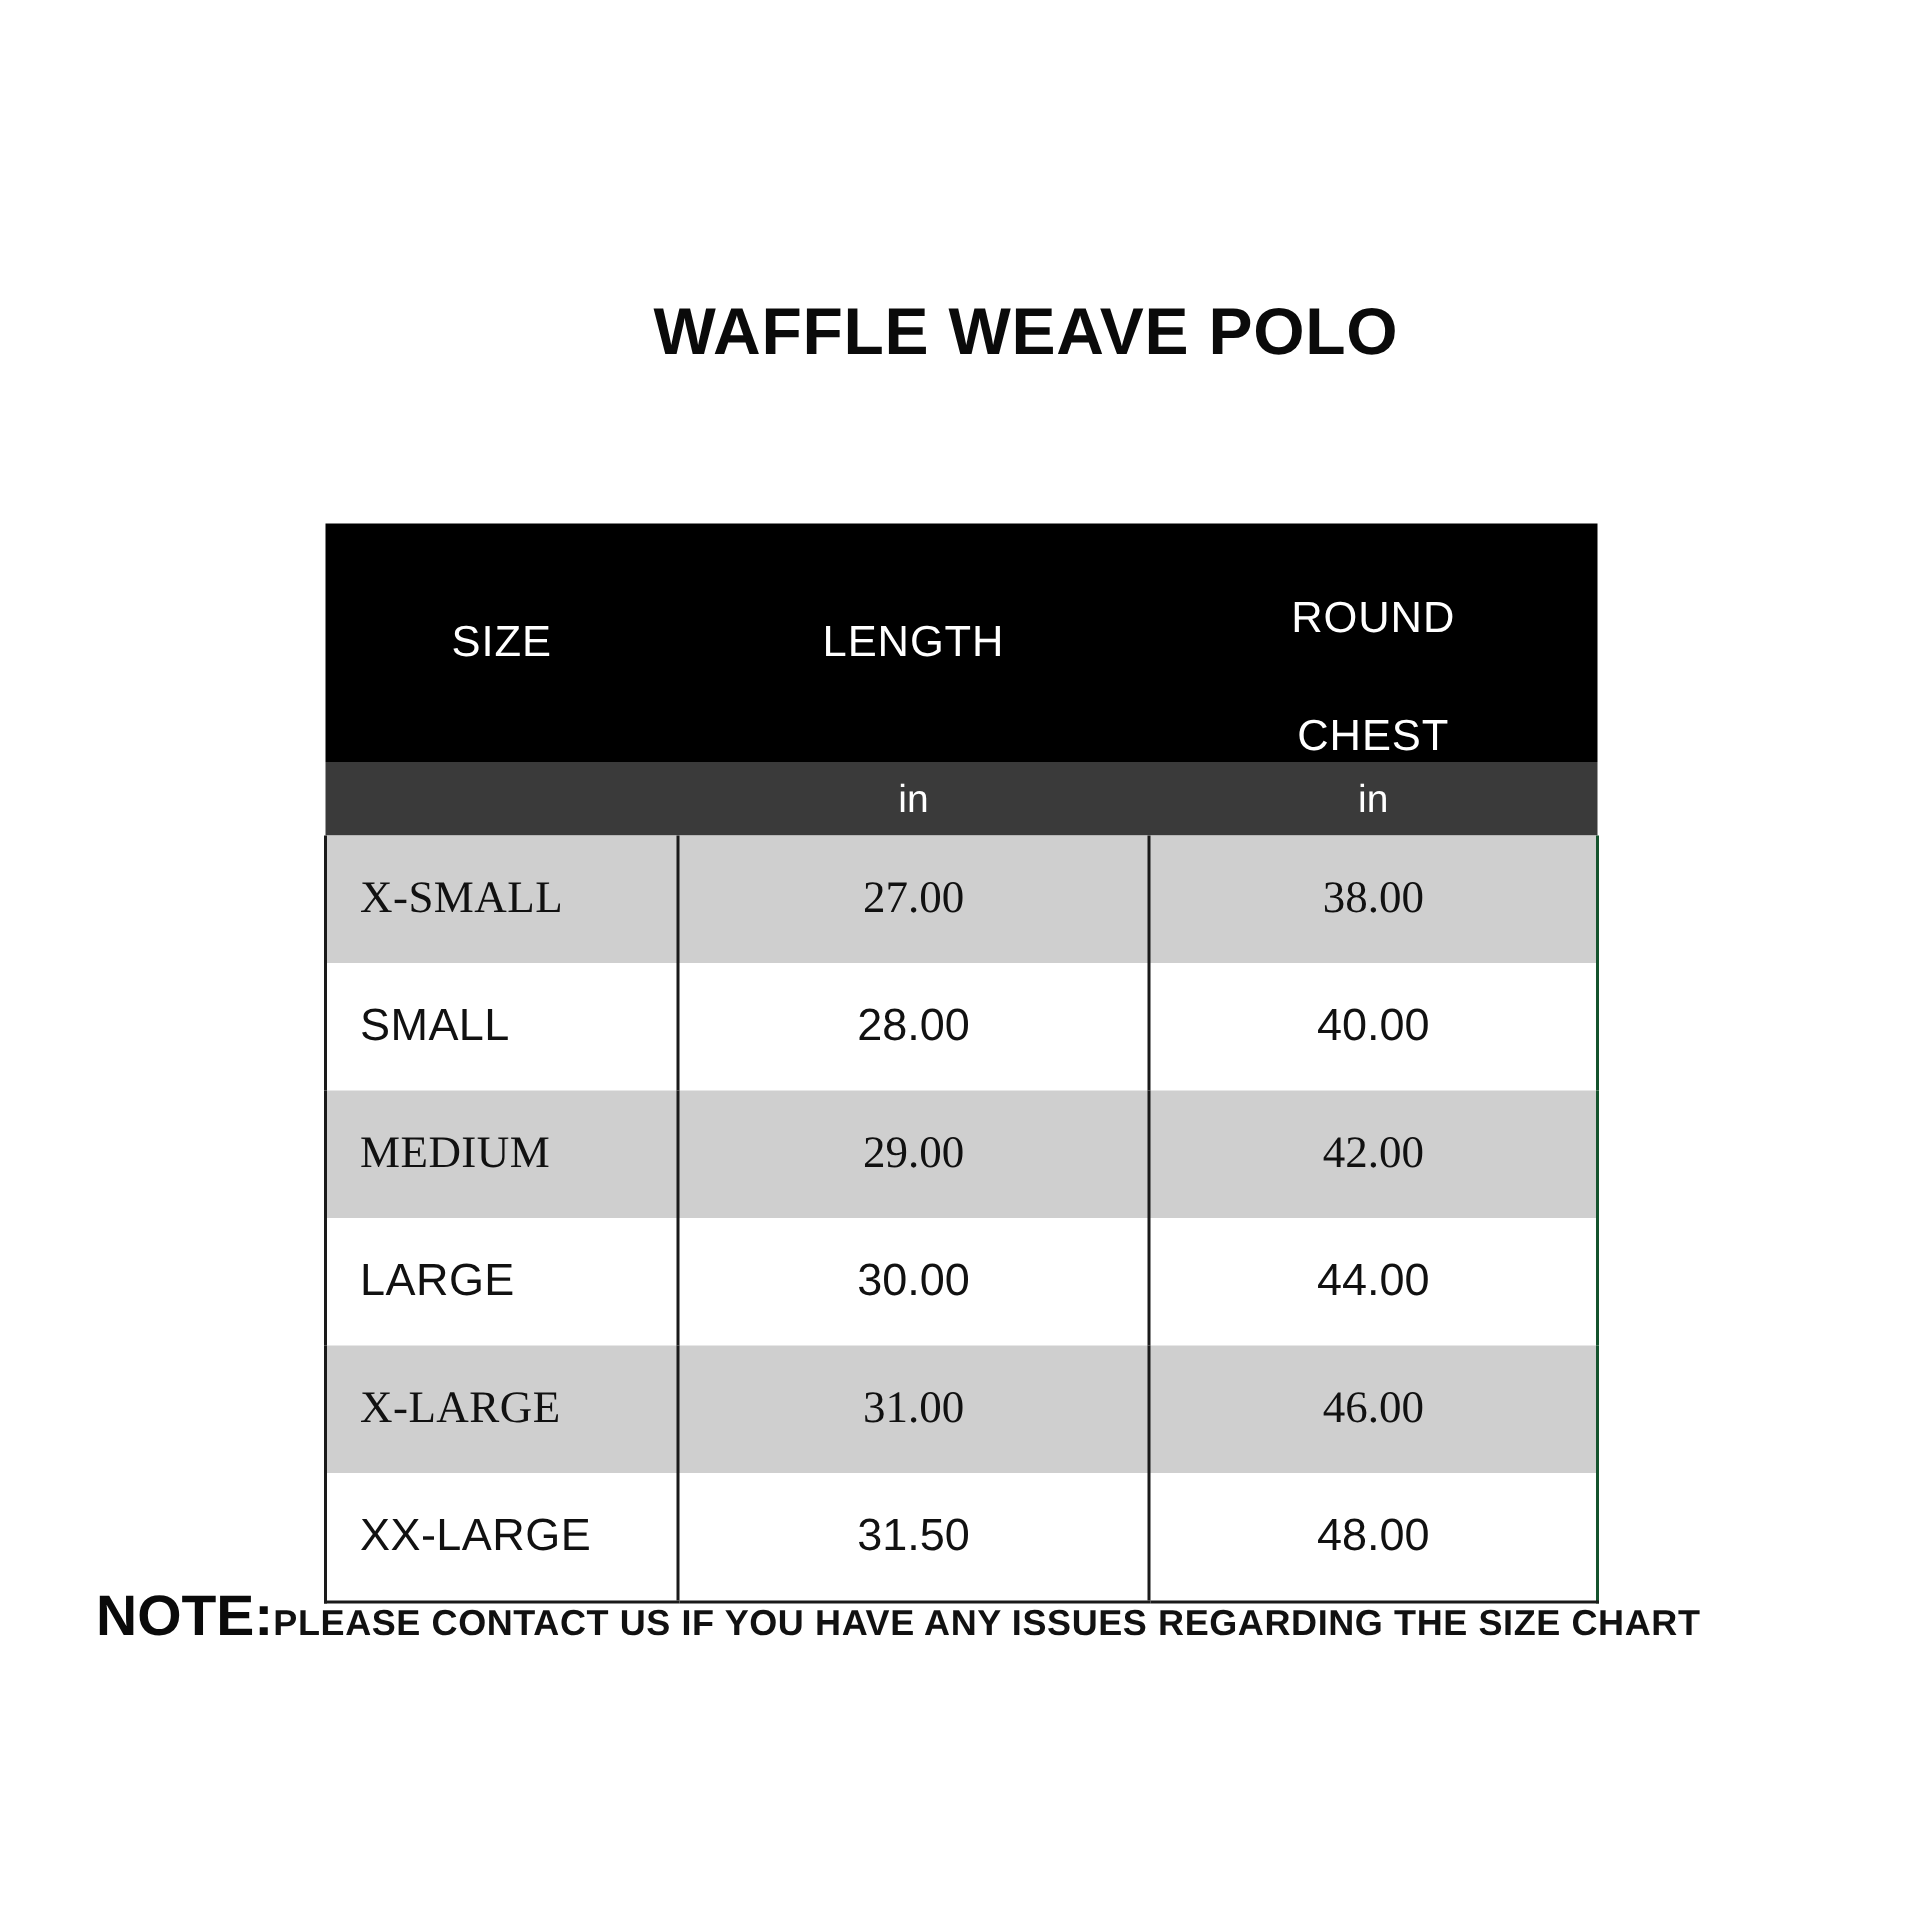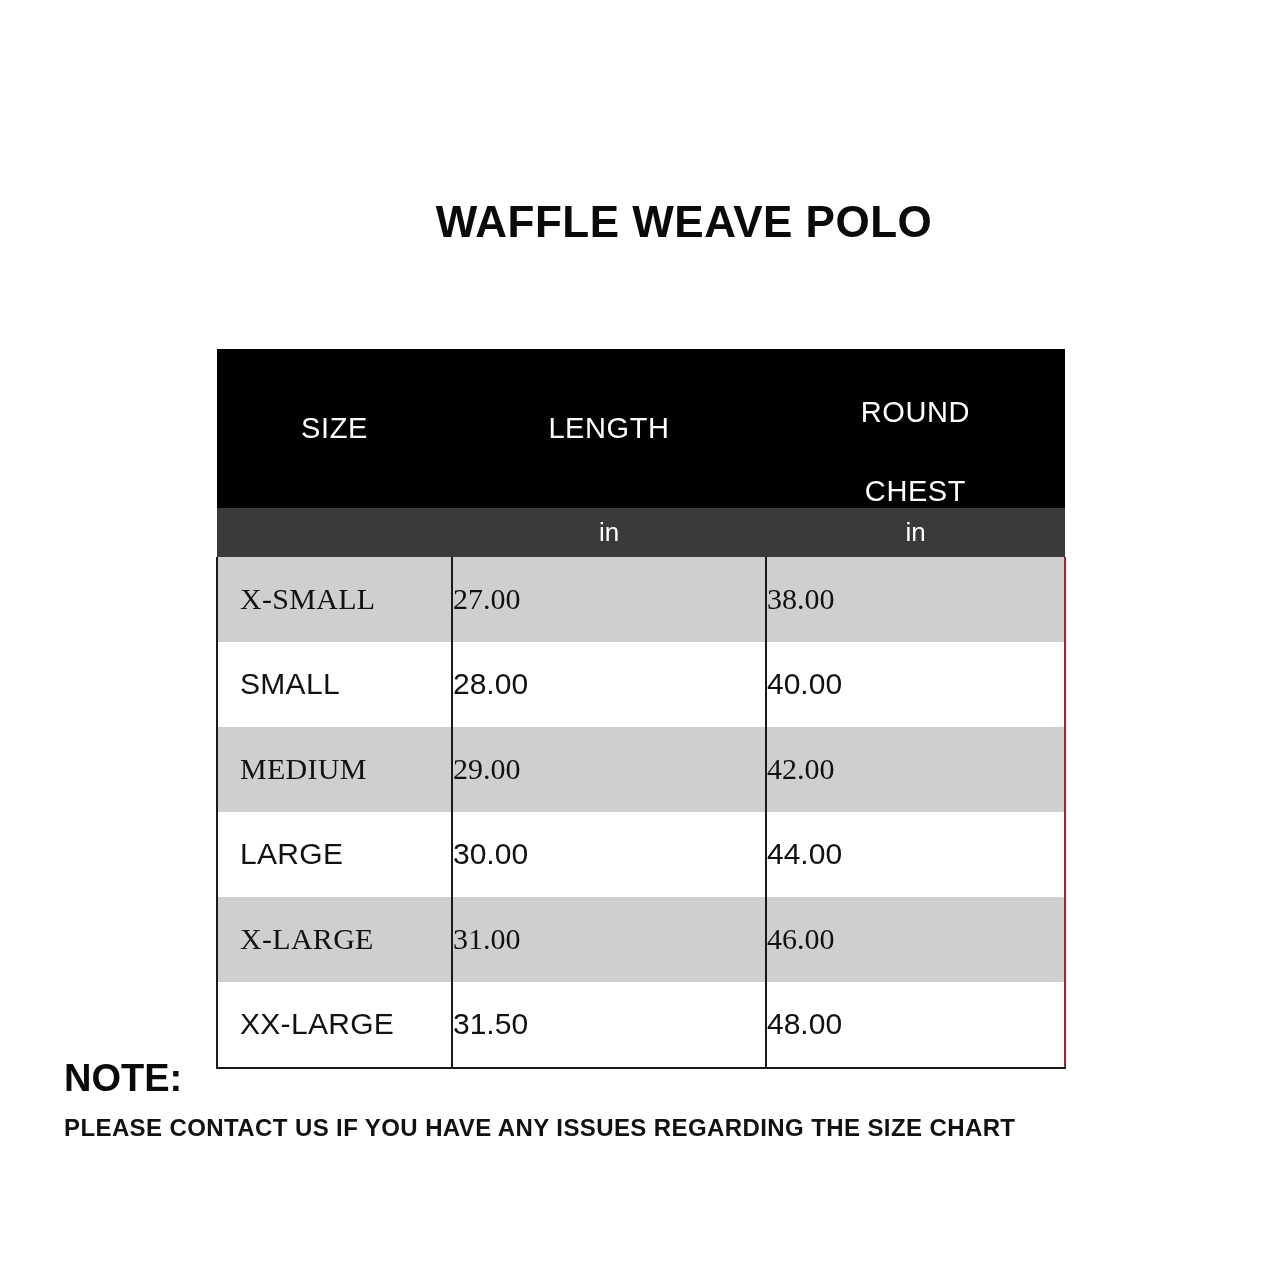--- a/index.html
+++ b/index.html
@@ -77,20 +77,21 @@
   tr.head-unit td.unit-empty { background: #3a3a3a; }
 
   
   tbody tr td {
     height: 85px;
     padding: 0;
     font-size: 30px;
     font-weight: 400;
     color: #111111;
     vertical-align: middle;
+    text-align: center;
     background: #ffffff;
   }
   tbody tr.alt td { background: #cfcfcf; font-family: Liberation Serif, serif; }
 
   tbody tr td.size-cell {
     text-align: left;
     padding-left: 22px;
     letter-spacing: 0.3px;
   }
 
@@ -101,33 +102,31 @@
   }
   tbody tr:last-child td {
     border-bottom: 2px solid #1a1a1a;
     margin-top: 20px;
   }
   tbody tr:first-child td.size-cell,
   tbody tr td.size-cell {
     border-left: 2px solid #1a1a1a;
   }
   tbody tr td.chest-cell {
-    border-right: 2px solid #b91c1c;
+    border-right: 2px solid #14532d;
   }
 
   
   .note-row {
     position: absolute;
     left: 64px;
     top: 1057px;
     width: 1180px;
     display: flex;
     align-items: baseline;
-    gap: 14px;
-    flex-direction: column;
   }
   .note-label {
     font-size: 38px;
     font-weight: 700;
     letter-spacing: 0px;
     color: #0a0a0a;
     white-space: nowrap;
   }
   .note-text {
     font-size: 24px;

